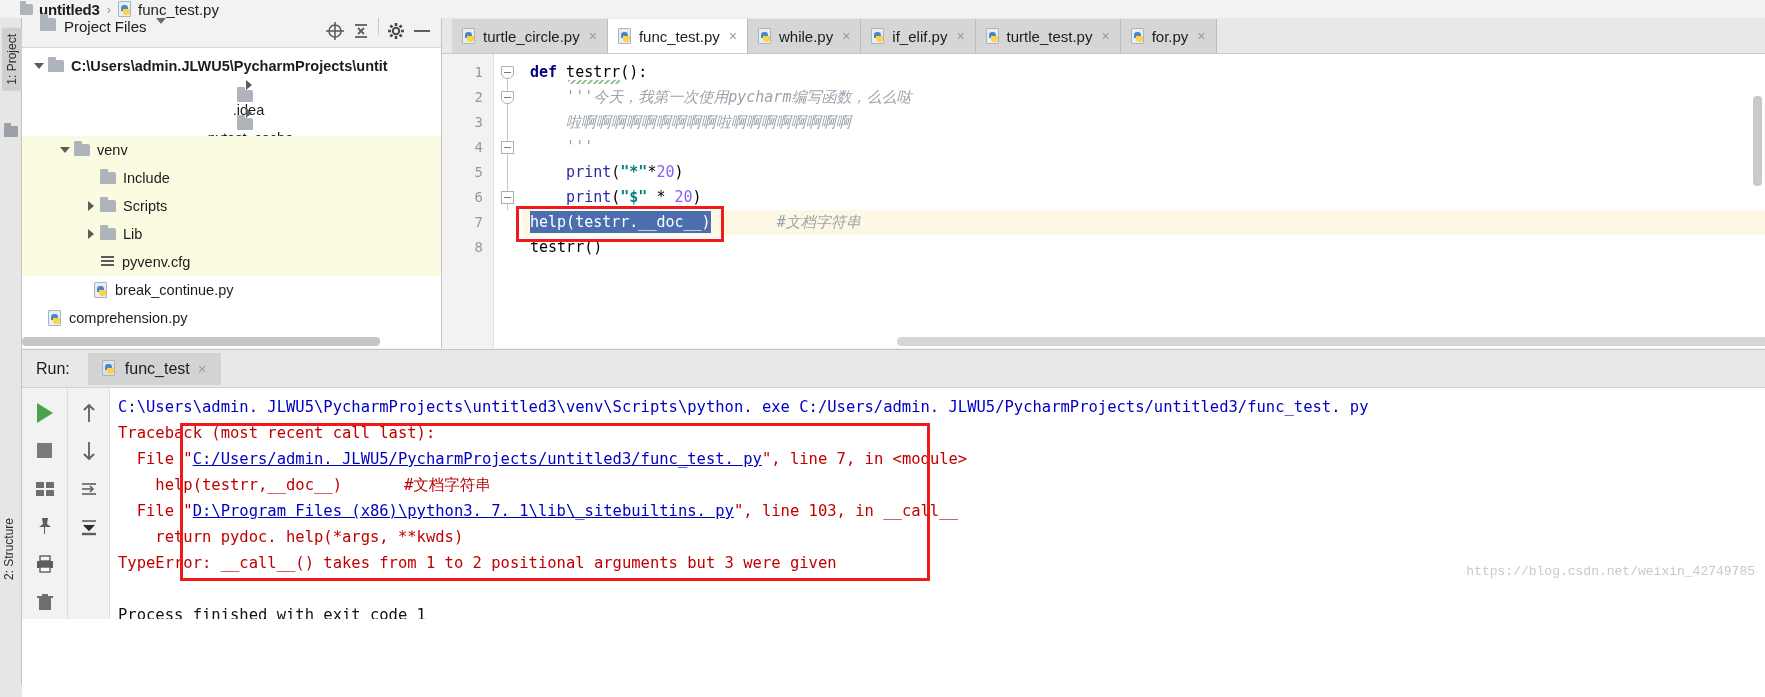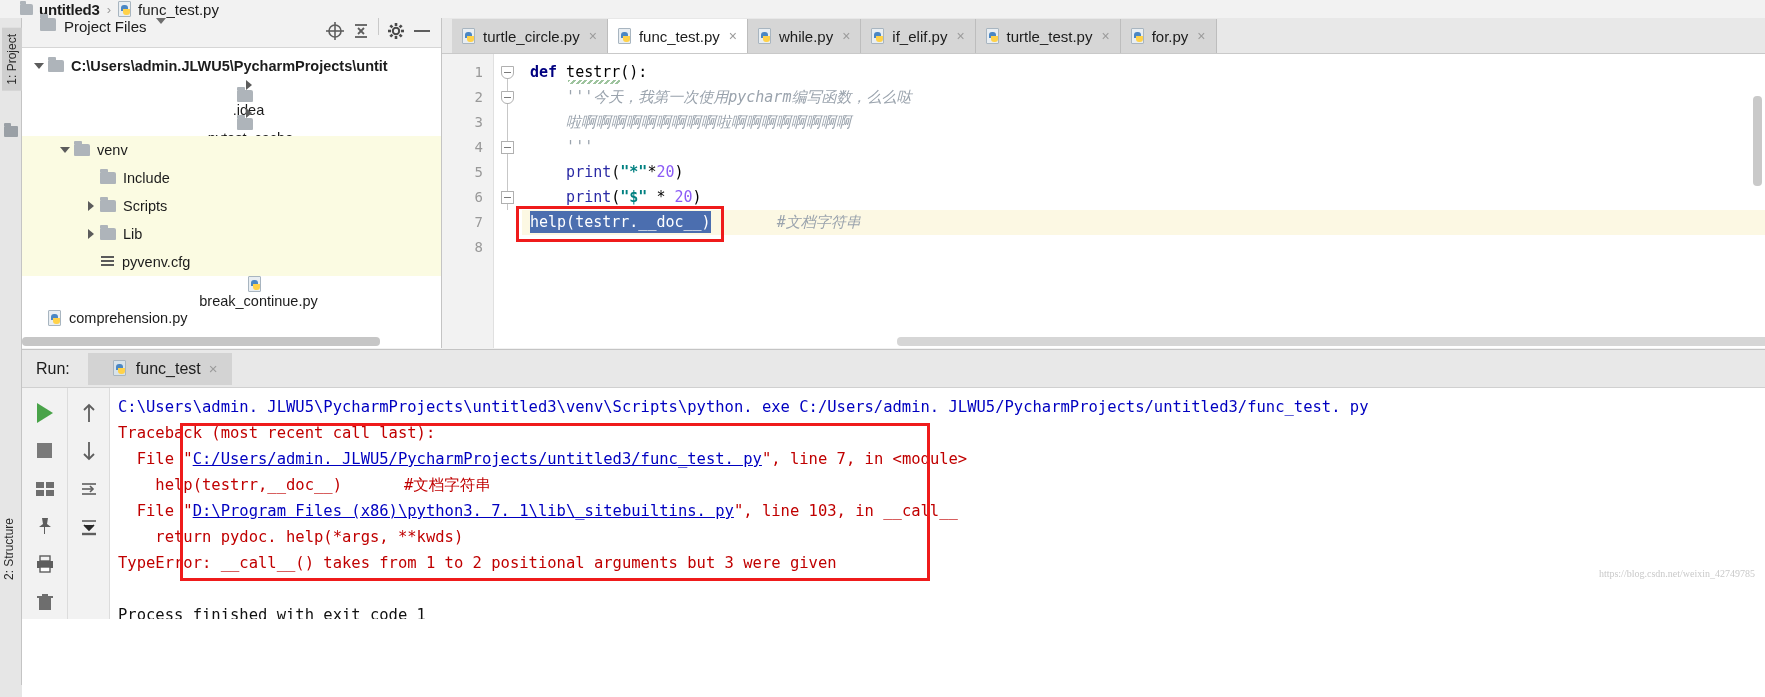--- a/index.html
+++ b/index.html
@@ -210,21 +210,21 @@
     position: absolute; left: 22px; top: 349px; width: 1743px; height: 348px;
     background: #ffffff; border-top: 1px solid #c4c4c4;
   }
   .run-header {
     height: 38px; background: #e8e8e8; display: flex; align-items: center;
     padding-left: 14px; border-bottom: 1px solid #d0d0d0;
   }
   .run-label { font-size: 16px; color: #1c1c1c; margin-right: 18px; }
   .run-tab {
     display: flex; align-items: center; gap: 8px; background: #d3d3d3;
-    padding: 6px 14px 6px 25px; font-size: 16px; color: #1c1c1c; height: 32px;
+    padding: 6px 14px 6px 14px; font-size: 16px; color: #1c1c1c; height: 32px;
   }
   .run-tab .x { color: #9b9b9b; font-size: 15px; }
 
   .run-body { display: flex; height: 231px; }
   .run-toolbar {
     width: 46px; background: #f2f2f2; border-right: 1px solid #dcdcdc;
     display: flex; flex-direction: column; align-items: center; padding-top: 8px; gap: 4px; flex: none;
   }
   .run-toolbar2 {
     width: 42px; background: #f2f2f2; border-right: 1px solid #dcdcdc;
@@ -249,22 +249,22 @@
   .c-link { color: #0000c0; text-decoration: underline; }
   .c-black { color: #111111; }
   .red-box-console {
     position: absolute; left: 70px; top: 35px; width: 750px; height: 158px;
     border: 3px solid #ef1b1b; pointer-events: none; z-index: 5;
   }
   .caret-blink {
     position: absolute; left: 96px; top: 253px; width: 2px; height: 18px; background: #111;
   }
   .watermark {
-    position: absolute; right: 10px; bottom: 40px; font-size: 10px;
-    color: #c9c9c9; font-family: Liberation Serif, serif;
+    position: absolute; right: 10px; bottom: 40px; font-size: 13px;
+    color: #c9c9c9; font-family: Liberation Mono, monospace;
   }
   .bottom-strip {
     position: absolute; left: 0; bottom: 0; width: 22px; height: 12px; background: #e6e6e6;
   }
 </style>
 </head>
 <body>
 
 <div id="root">
 
@@ -364,21 +364,21 @@
           <div class="row hl" style="padding-left: 60px;">
             <span class="arrow closed"></span>
             <span class="fico"></span>
             <span class="lbl">Lib</span>
           </div>
           <div class="row hl" style="padding-left: 60px;">
             <span class="arrow"></span>
             <span class="cfgico"></span>
             <span class="lbl">pyvenv.cfg</span>
           </div>
-          <div class="row" style="padding-left: 54px; flex-direction: column;">
+          <div class="row" style="padding-left: 54px;">
             <span class="arrow"></span>
             <span class="pyicon" style="margin-right: 6px;">
               <span class="page"></span>
               <span class="sn1"></span>
               <span class="sn2"></span>
             </span>
             <span class="lbl">break_continue.py</span>
           </div>
           <div class="row" style="">
             <span class="arrow"></span>
@@ -488,20 +488,21 @@
         <div class="cl doc">    啦啊啊啊啊啊啊啊啊啊啦啊啊啊啊啊啊啊啊</div>
 
         <div class="cl doc">    '''</div>
 
         <div class="cl"><span class="builtin">    print</span><span class="c-black">(</span><span class="str">"*"</span><span>*</span><span class="num">20</span><span>)</span></div>
 
         <div class="cl"><span class="builtin">    print</span><span>(</span><span class="str">"$"</span><span> * </span><span class="num">20</span><span>)</span></div>
 
         <div class="cl cur"><span class="sel">help(testrr.__doc__)</span><span class="cmt" style="margin-left:66px">#文档字符串</span></div>
 
+        <div class="cl">testrr()</div>
       </div>
 
       <div class="ed-vscroll"></div>
       <div class="ed-hscroll"></div>
     </div>
   </div>
   <div class="red-box-editor"></div>
 
   <div class="run-panel">
     <div class="run-header">

